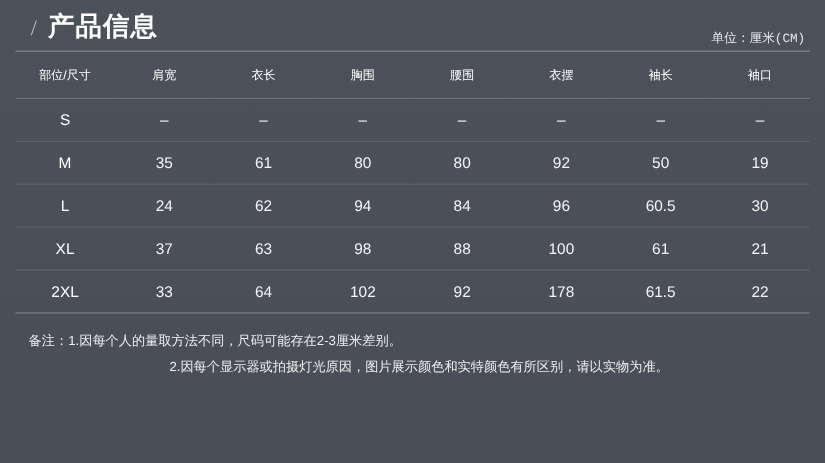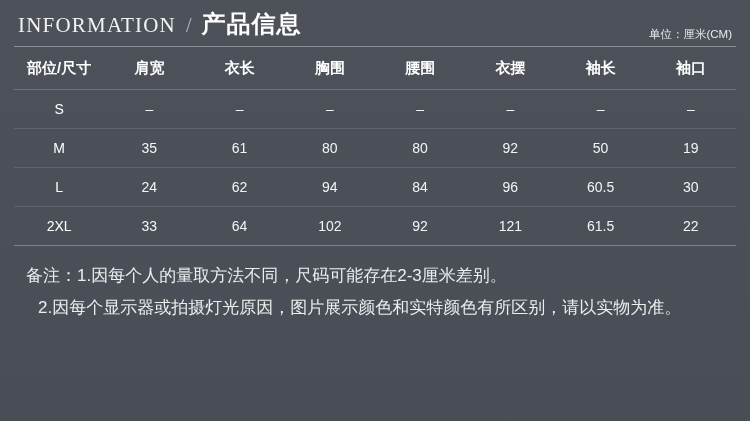--- a/index.html
+++ b/index.html
@@ -55,20 +55,21 @@
     color: #ffffff;
     letter-spacing: 1px;
   }
   .unit {
     margin-left: auto;
     font-size: 11.5px;
     color: #e8e9eb;
     align-self: flex-end;
     position: relative;
     top: 2px;
+    font-family: Liberation Mono, monospace;
   }
   .rule {
     height: 1px;
     background: #8b9097;
     margin: 0 14px;
   }
   .rule.light { background: #7d838b; }
   
   table.size-table {
     width: 722px;
@@ -76,57 +77,56 @@
     border-collapse: collapse;
     table-layout: fixed;
   }
   table.size-table th,
   table.size-table td {
     text-align: center;
     border-bottom: 1px solid #5f646c;
     font-weight: 400;
   }
   table.size-table thead th {
-    font-size: 15px;
+    font-size: 11px;
     color: #ffffff;
     height: 40px;
     border-bottom: 1px solid #6e737b;
-    font-weight: 700;
+    font-weight: 400;
   }
   table.size-table tbody td {
     height: 36px;
     font-size: 14px;
     color: #f4f4f5;
   }
   table.size-table tbody td.size-col {
     font-size: 14px;
     color: #ffffff;
   }
   table.size-table tbody tr:last-child td {
     border-bottom: none;
   }
   
   .notes {
     margin: 14px 0 0 0;
     padding: 0 26px;
-    font-size: 17px;
+    font-size: 12px;
     line-height: 1.9;
     color: #eceded;
   }
   .notes div { white-space: nowrap; }
-  .notes .note-2 { padding-left: 12px; }
+  .notes .note-2 { padding-left: 12px; text-align: center; }
 </style>
 </head>
 <body>
 
 <div class="sheet">
 
   <div class="header">
     <div class="header-inner">
-      <span class="title-en">INFORMATION</span>
       <span class="title-sep">/</span>
       <span class="title-cn">产品信息</span>
       <span class="unit">单位：厘米(CM)</span>
     </div>
   </div>
 
   <div class="rule"></div>
 
   <table class="size-table">
     <thead>
@@ -166,26 +166,36 @@
         <td class="size-col">L</td>
         <td>24</td>
         <td>62</td>
         <td>94</td>
         <td>84</td>
         <td>96</td>
         <td>60.5</td>
         <td>30</td>
       </tr>
       <tr>
+        <td class="size-col">XL</td>
+        <td>37</td>
+        <td>63</td>
+        <td>98</td>
+        <td>88</td>
+        <td>100</td>
+        <td>61</td>
+        <td>21</td>
+      </tr>
+      <tr>
         <td class="size-col">2XL</td>
         <td>33</td>
         <td>64</td>
         <td>102</td>
         <td>92</td>
-        <td>121</td>
+        <td>178</td>
         <td>61.5</td>
         <td>22</td>
       </tr>
     </tbody>
   </table>
 
   <div class="rule light"></div>
 
   <div class="notes">
     <div class="note-1">备注：1.因每个人的量取方法不同，尺码可能存在2-3厘米差别。</div>

